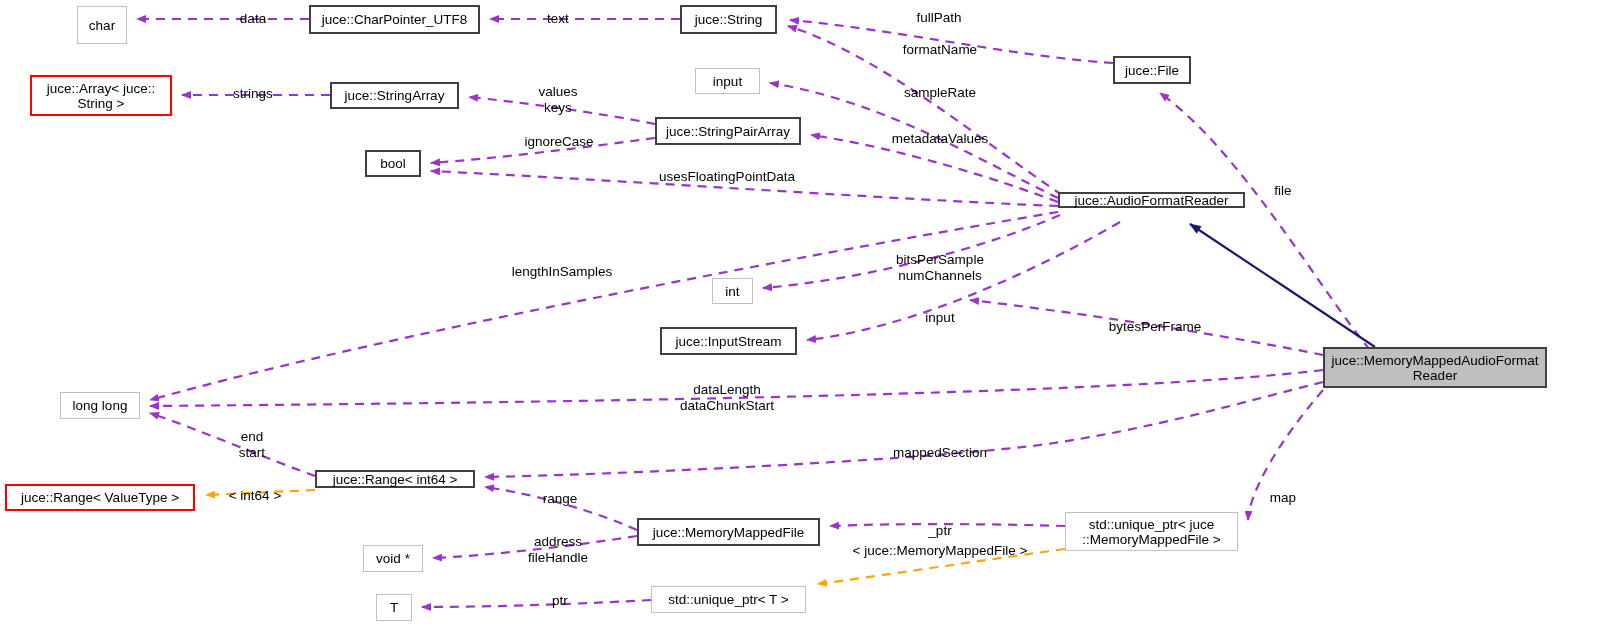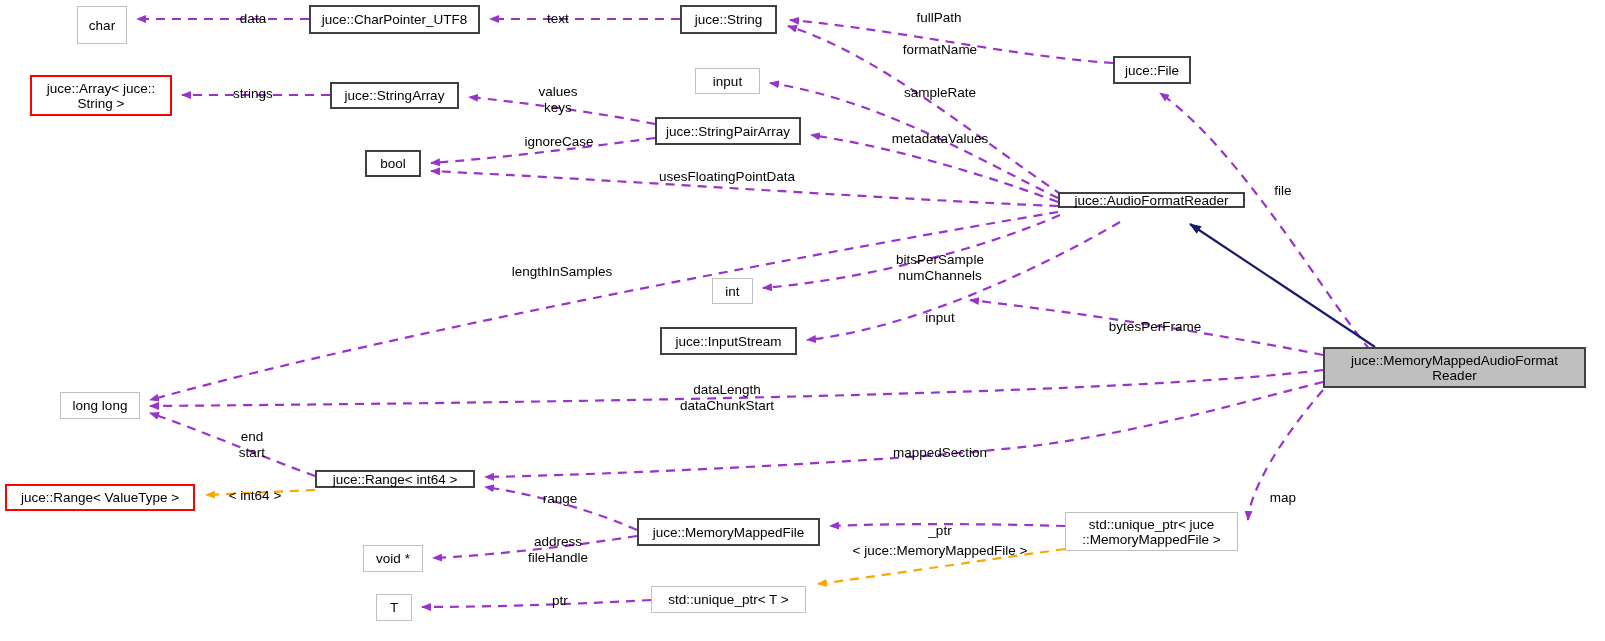--- a/index.html
+++ b/index.html
@@ -121,21 +121,21 @@
       <div class="node strong" style="left: 1113px; top: 56px; width: 78px; height: 28px;">juce::File</div>
       <div class="node redborder" style="left: 30px; top: 75px; width: 142px; height: 41px;">juce::Array&lt; juce::
 String &gt;</div>
       <div class="node strong" style="left: 330px; top: 82px; width: 129px; height: 27px;">juce::StringArray</div>
       <div class="node plain" style="left: 695px; top: 68px; width: 65px; height: 26px;">input</div>
       <div class="node strong" style="left: 655px; top: 117px; width: 146px; height: 28px;">juce::StringPairArray</div>
       <div class="node strong" style="left: 365px; top: 150px; width: 56px; height: 27px;">bool</div>
       <div class="node strong" style="left: 1058px; top: 192px; width: 187px; height: 16px;">juce::AudioFormatReader</div>
       <div class="node plain" style="left: 712px; top: 278px; width: 41px; height: 26px;">int</div>
       <div class="node strong" style="left: 660px; top: 327px; width: 137px; height: 28px;">juce::InputStream</div>
-      <div class="node current" style="left: 1323px; top: 347px; width: 263px; height: 41px;">juce::MemoryMappedAudioFormat
+      <div class="node current" style="left: 1323px; top: 347px; width: 224px; height: 41px;">juce::MemoryMappedAudioFormat
 Reader</div>
       <div class="node plain" style="left: 60px; top: 392px; width: 80px; height: 27px;">long long</div>
       <div class="node redborder" style="left: 5px; top: 484px; width: 190px; height: 27px;">juce::Range&lt; ValueType &gt;</div>
       <div class="node strong" style="left: 315px; top: 470px; width: 160px; height: 18px;">juce::Range&lt; int64 &gt;</div>
       <div class="node strong" style="left: 637px; top: 518px; width: 183px; height: 28px;">juce::MemoryMappedFile</div>
       <div class="node plain" style="left: 1065px; top: 512px; width: 173px; height: 39px;">std::unique_ptr&lt; juce
 ::MemoryMappedFile &gt;</div>
       <div class="node plain" style="left: 363px; top: 545px; width: 60px; height: 27px;">void *</div>
       <div class="node plain" style="left: 376px; top: 594px; width: 36px; height: 27px;">T</div>
       <div class="node plain" style="left: 651px; top: 586px; width: 155px; height: 27px;">std::unique_ptr&lt; T &gt;</div>

